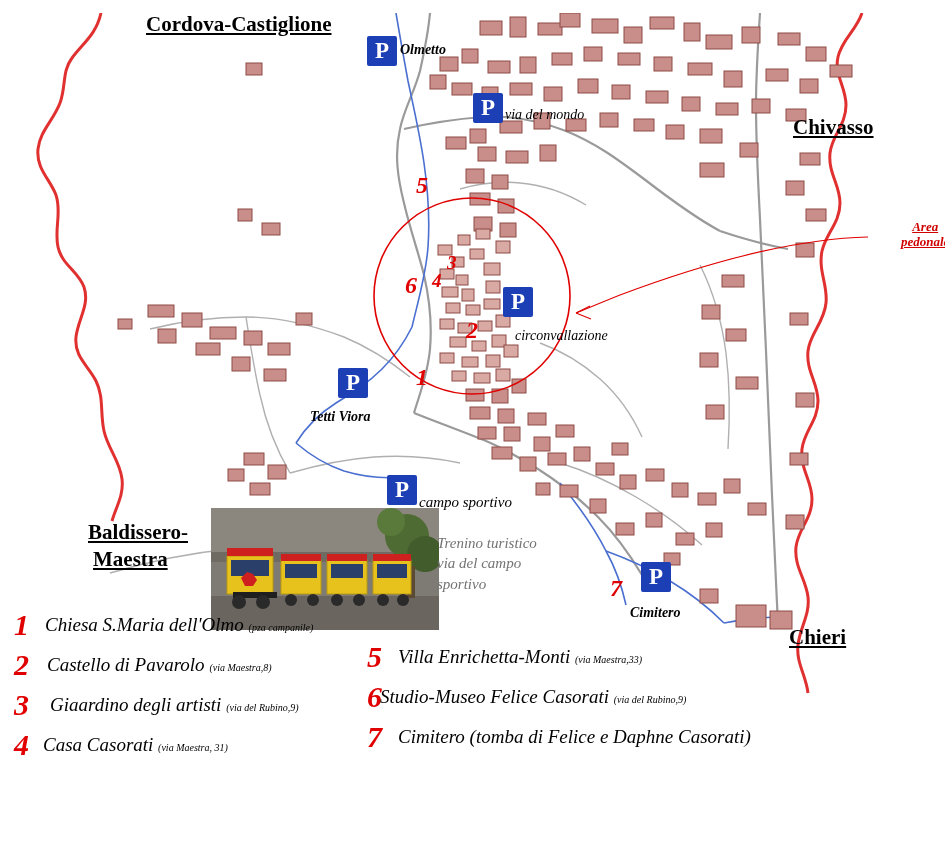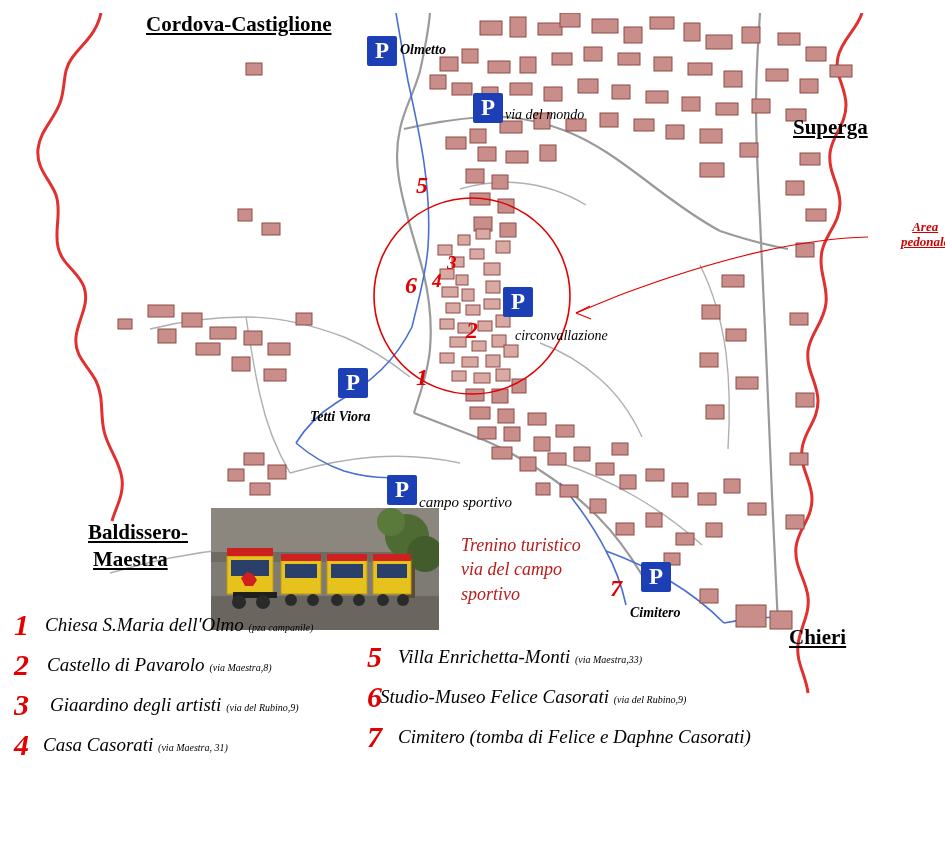--- a/index.html
+++ b/index.html
@@ -74,27 +74,26 @@
   .train-photo{
     position:absolute;
     left:211px;top:495px;width:228px;height:122px;
     border:0;
     overflow:hidden;
     background:#6e6a63;
   }
   .train-caption{
     position:absolute;
     left:437px;top:520px;
-    color:#b91c1c;
-    font-family:"Liberation Serif", serif;
-    font-style:italic;
-    font-size:18px;
+    color:#737373;
+    font-family:"Liberation Serif", serif;
+    font-style:italic;
+    font-size:15px;
     line-height:1.35;
     white-space:pre-line;
-    margin-left:24px;
   }
 
   
   #legend{position:absolute;left:0;top:600px;width:945px;height:170px;}
   .legend-item{position:absolute;white-space:nowrap;}
   .legend-num{
     color:#e00000;
     font-family:"Liberation Serif", serif;
     font-weight:bold;
     font-style:italic;
@@ -319,21 +318,21 @@
       <rect class="bldg" x="612" y="430" width="16" height="12"></rect>
     </g>
 
     <circle class="circ" cx="472" cy="283" r="98"></circle>
 
     <path class="leader" d="M868,224 C790,226 700,252 620,282 C600,290 586,296 576,300"></path>
     <path class="leader" d="M576,300 L590,293 M576,300 L591,306"></path>
   </svg>
 
   <div class="town-label" style="left:146px;top:0px;">Cordova-Castiglione</div>
-  <div class="town-label" style="left:793px;top:103px;">Superga</div>
+  <div class="town-label" style="left:793px;top:103px;">Chivasso</div>
   <div class="town-label" style="left:789px;top:613px;">Chieri</div>
   <div class="town-label" style="left:88px;top:508px;">Baldissero-</div>
   <div class="town-label" style="left:93px;top:535px;">Maestra</div>
 
   <div class="p-marker" style="left:367px;top:23px;">P</div>
   <div class="p-caption bold" style="left:400px;top:29px;">Olmetto</div>
 
   <div class="p-marker" style="left:473px;top:80px;">P</div>
   <div class="p-caption" style="left:505px;top:94px;">via del mondo</div>
 

